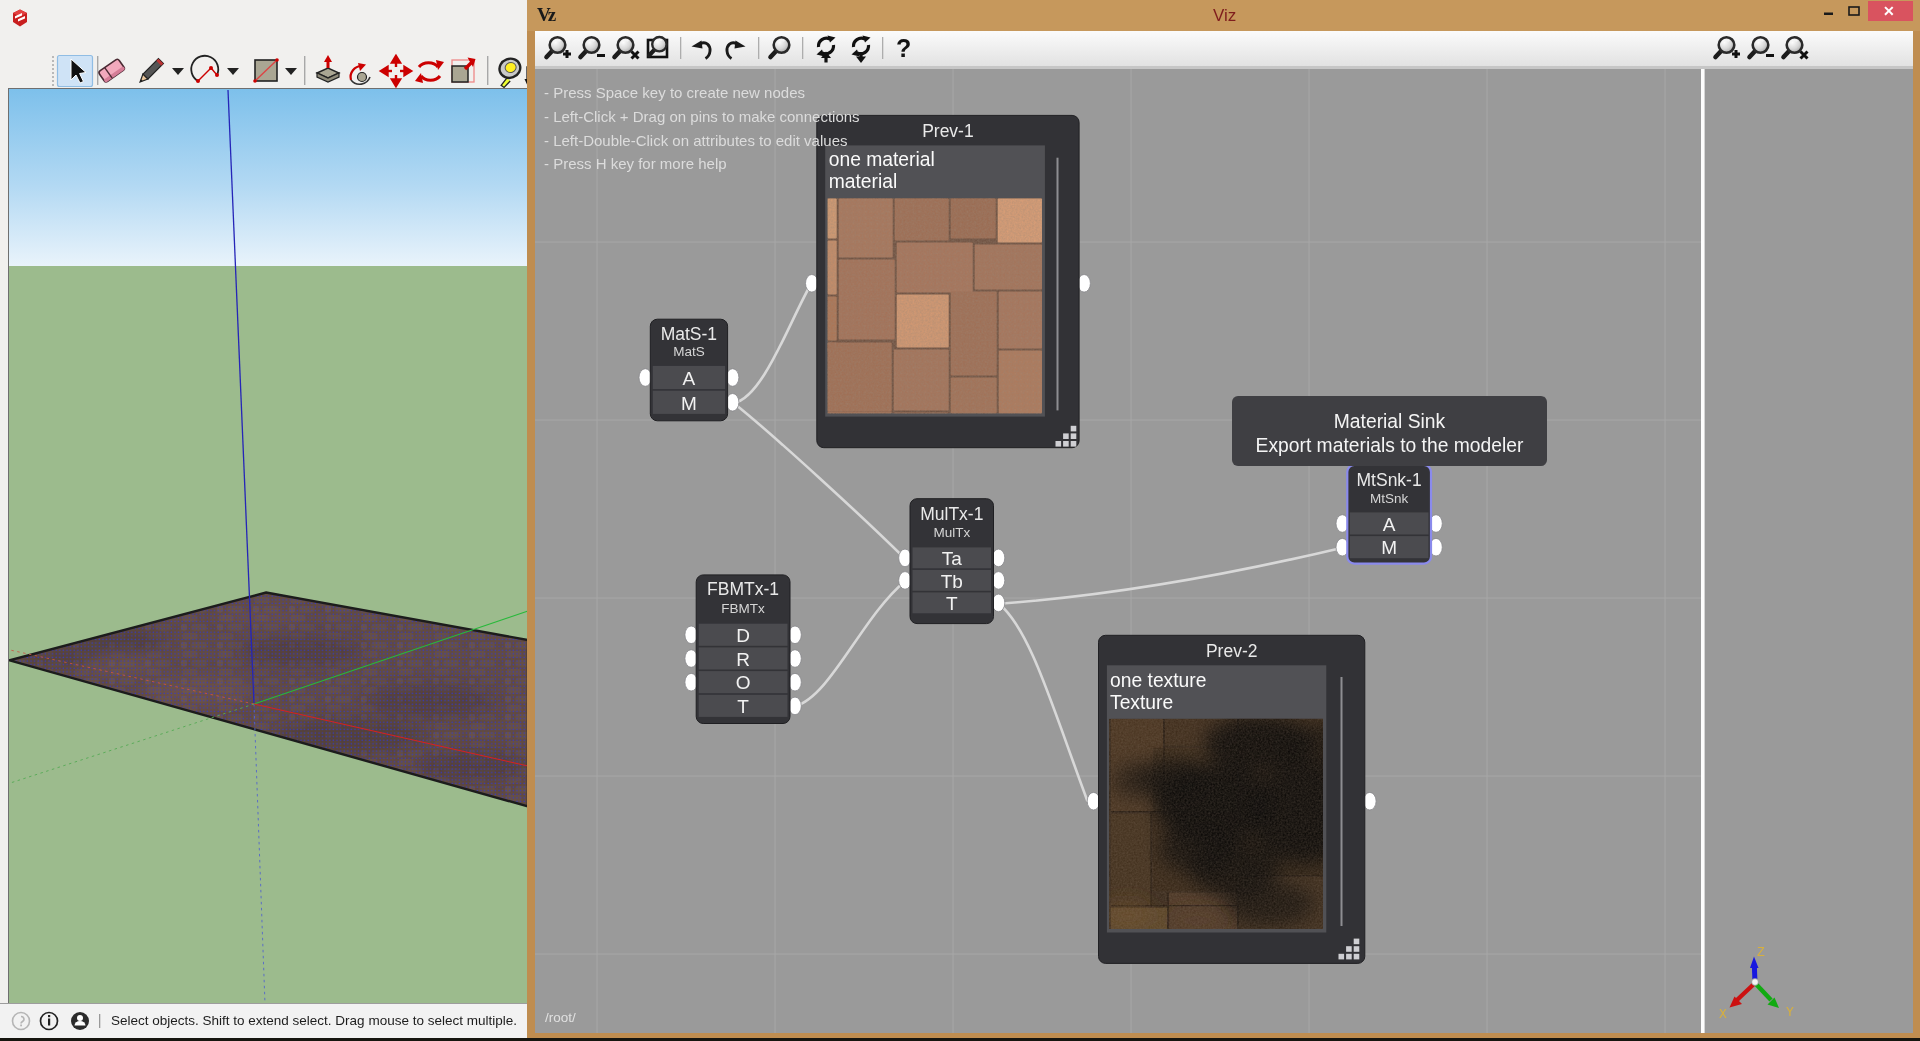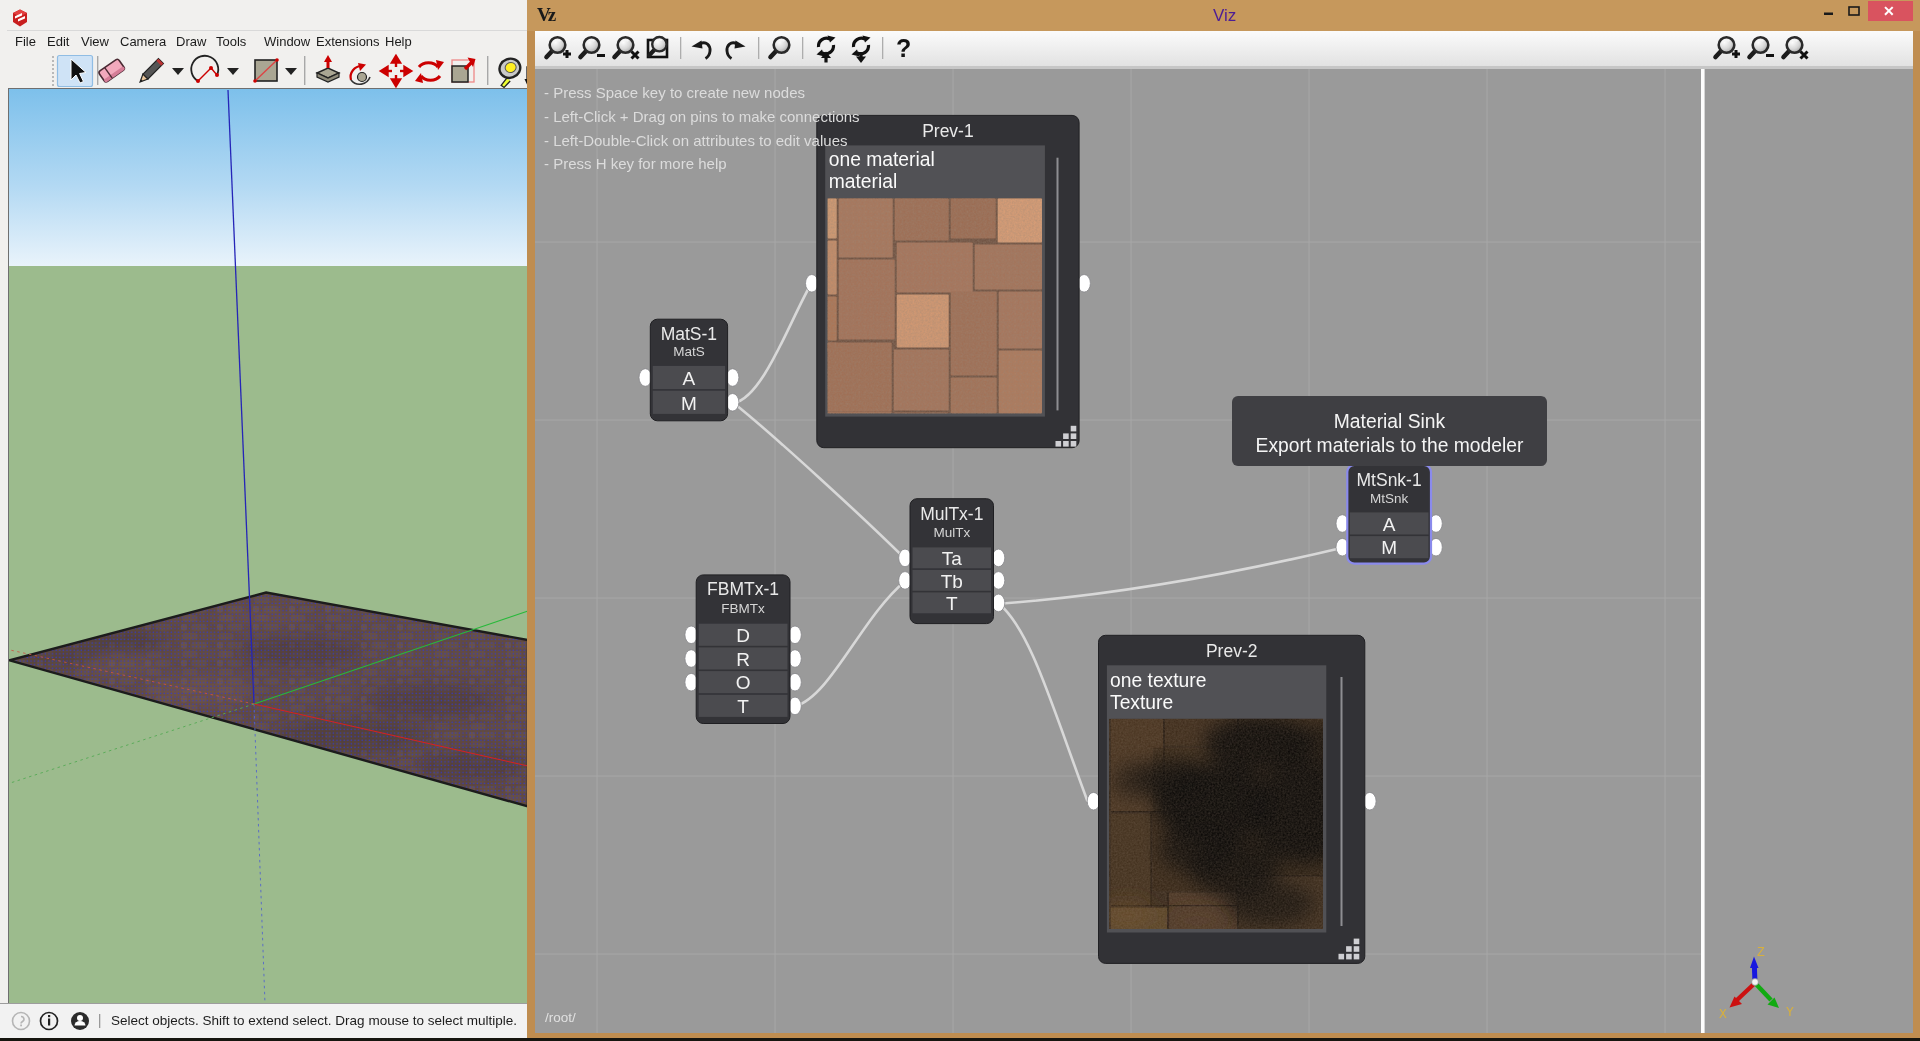--- a/index.html
+++ b/index.html
@@ -10,50 +10,39 @@
   #sk-menubar span{position:absolute;top:3px;}
   #sk-toolbar{position:absolute;left:0;top:52px;width:527px;height:37px;margin-left:40px;}
   #sk-viewport{position:absolute;left:8px;top:88px;width:519px;height:915px;
     border-top:1px solid #6f6f6f;border-left:1px solid #6f6f6f;}
   #sk-status{position:absolute;left:0px;top:1003px;width:527px;height:34px;
     background:#f2f2f2;border-top:1px solid #9d9d9d;}
   #sk-status .txt{position:absolute;left:111px;top:9px;font-size:13.5px;color:#1d1d1d;}
   #taskbar{position:absolute;left:0;top:1038px;width:1920px;height:3px;background:#16150f;z-index:50;}
   #viz{position:absolute;left:527px;top:0;width:1393px;height:1041px;background:#bf8d50;}
   #viz-title{position:absolute;left:0;top:0;width:1393px;height:31px;background:#c6985c;}
-  #viz-title .t{position:absolute;left:686px;top:6px;font-size:17px;color:#4c1d95;}
+  #viz-title .t{position:absolute;left:686px;top:6px;font-size:17px;color:#7f1d1d;}
   #viz-logo{position:absolute;left:10px;top:4px;font-family:"Liberation Serif",serif;
     font-size:19px;font-weight:bold;color:#1a1a1a;letter-spacing:-3px;}
   #btn-close{position:absolute;left:1341px;top:1px;width:45px;height:20px;background:#d9535f;}
   #btn-close div{position:absolute;left:15px;top:2px;color:#fff;font-size:14px;font-weight:bold;}
   #viz-toolbar{position:absolute;left:8px;top:31px;width:1378px;height:35px;
     background:linear-gradient(#fbfbfb,#e2e2e2);}
   #viz-tbedge{position:absolute;left:8px;top:66px;width:1378px;height:3px;background:#c6c6c6;}
   #viz-canvas{position:absolute;left:8px;top:69px;width:1378px;height:964px;background:#9a9a9a;}
 </style>
 </head>
 <body>
 <div id="sk">
   <svg width="20" height="20" style="position:absolute;left:10px;top:8px">
 <path d="M3 5 L10 1.5 L17 5 L17 14 L10 18.5 L3 14 Z" fill="#c81e1e"></path>
 <path d="M10 1.5 L17 5 L10 8.5 L3 5 Z" fill="#e34040"></path>
 <path d="M5 8.2 L12 5 L12 7.4 L5 10.6 Z" fill="#fff"></path>
 <path d="M8 11.2 L15 8 L15 10.4 L8 13.6 Z" fill="#fff"></path>
 </svg>
-<div id="sk-menubar">
-    <span style="left:8px">File</span>
-      <span style="left:40px">Edit</span>
-    <span style="left:74px">View</span>
-      <span style="left:113px">Camera</span>
-    <span style="left:169px">Draw</span>
-      <span style="left:209px">Tools</span>
-    <span style="left:257px">Window</span>
-      <span style="left:309px">Extensions</span>
-    <span style="left:378px">Help</span>
-  </div>
   <div id="sk-toolbar">
       <svg width="527" height="37" viewBox="0 52 527 37" style="position:absolute;left:0;top:0">
         <g fill="#b9b9b9">
           <rect x="12" y="56" width="2" height="2"></rect>
           <rect x="12" y="60" width="2" height="2"></rect>
           <rect x="12" y="64" width="2" height="2"></rect>
           <rect x="12" y="68" width="2" height="2"></rect>
           <rect x="12" y="72" width="2" height="2"></rect>
           <rect x="12" y="76" width="2" height="2"></rect>
           <rect x="12" y="80" width="2" height="2"></rect>

